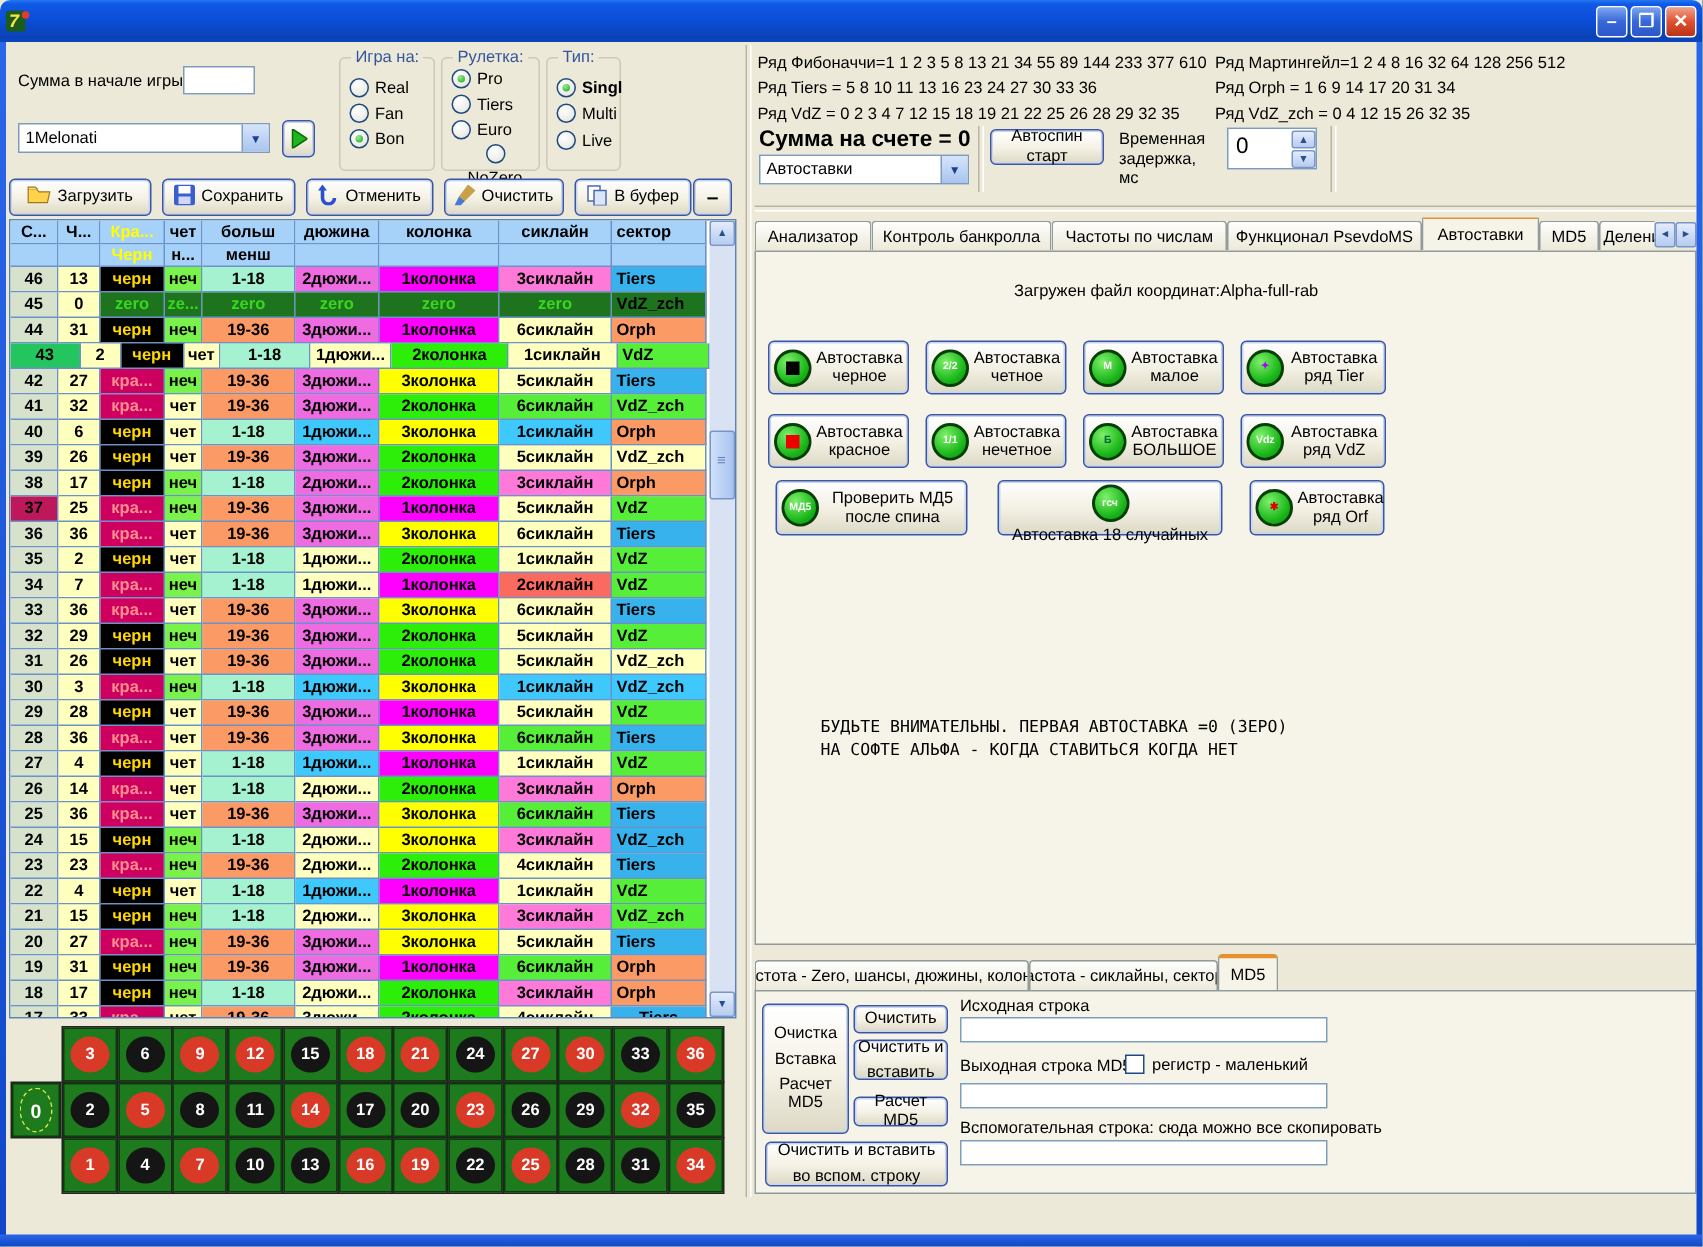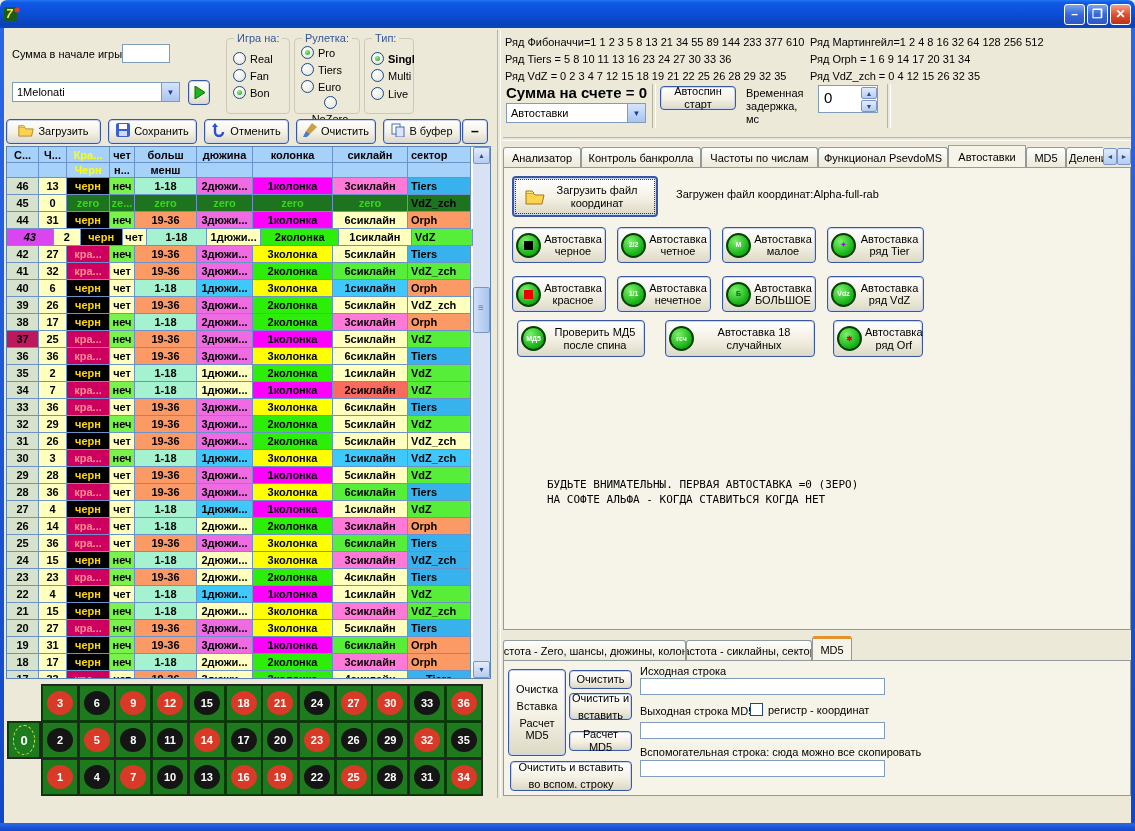--- a/index.html
+++ b/index.html
@@ -249,27 +249,20 @@
       <div class="tab" style="width: 117px; height: 20px; flex: 0 0 auto;">Частоты по числам</div>
       <div class="tab" style="width: 130px; height: 20px; flex: 0 0 auto;">Функционал PsevdoMS</div>
       <div class="tab active" style="width: 78px; height: 24px; flex: 0 0 auto;">Автоставки</div>
       <div class="tab" style="width: 40px; height: 20px; flex: 0 0 auto;">MD5</div>
       <div class="tab" style="width: 44px; height: 20px; flex: 0 0 auto;">Делени</div>
     </div>
   <div class="sbtn" style="left:1103px;top:148px;width:14px;height:17px;">◄</div>
   <div class="sbtn" style="left:1117px;top:148px;width:14px;height:17px;">►</div>
   <div class="tabpage" style="left:503px;top:167px;width:628px;height:463px;"></div>
 
-  <div class="xbtn" style="left:512px;top:176px;width:146px;height:41px;border-width:2px;outline:1px dotted #335;outline-offset:-4px;">
-    <svg width="20" height="16" viewBox="0 0 20 16">
-      <path d="M1 4 L8 4 L10 6 L19 6 L17 15 L1 15 Z" fill="#ffd34e" stroke="#a07818"></path>
-      <path d="M1 4 L1 2 L7 2 L9 4" fill="#ffe284" stroke="#a07818"></path>
-    </svg>
-    <span style="width:96px;">Загрузить файл координат</span>
-  </div>
   <div class="lbl" style="left:676px;top:188px;">Загружен файл координат:Alpha-full-rab</div>
 
   <div id="astk-host">
       <div class="astk" style="left: 512px; top: 227px; width: 94px; height: 36px;">
         <div class="gcirc">
           <span style="width:9px;height:9px;background:#000;display:block;"></span>
         </div>
         <div class="alabel">Автоставка черное</div>
       </div>
       <div class="astk" style="left: 617px; top: 227px; width: 94px; height: 36px;">
@@ -299,21 +292,21 @@
         <div class="alabel">Автоставка БОЛЬШОЕ</div>
       </div>
       <div class="astk" style="left: 827px; top: 276px; width: 97px; height: 36px;">
         <div class="gcirc">Vdz</div>
         <div class="alabel">Автоставка ряд VdZ</div>
       </div>
       <div class="astk" style="left: 517px; top: 320px; width: 128px; height: 37px;">
         <div class="gcirc">МД5</div>
         <div class="alabel">Проверить МД5 после спина</div>
       </div>
-      <div class="astk" style="left: 665px; top: 320px; width: 150px; height: 37px;">
+      <div class="astk" style="left: 665px; top: 320px; width: 150px; height: 37px; flex-direction: column;">
         <div class="gcirc">гсч</div>
         <div class="alabel">Автоставка 18 случайных</div>
       </div>
       <div class="astk" style="left: 833px; top: 320px; width: 90px; height: 37px;">
         <div class="gcirc" style="color: rgb(221, 0, 0);">✱</div>
         <div class="alabel">Автоставка ряд Orf</div>
       </div>
     </div>
 
   <div class="lbl" style="left:547px;top:478px;font-family:'DejaVu Sans Mono',monospace;font-size:11px;">БУДЬТЕ ВНИМАТЕЛЬНЫ. ПЕРВАЯ АВТОСТАВКА =0 (ЗЕРО)</div>
@@ -339,21 +332,21 @@
   <div class="xbtn" style="left:569px;top:731px;width:63px;height:20px;">Расчет MD5</div>
   <div class="xbtn" style="left:510px;top:761px;width:122px;height:30px;flex-direction:column;">
     <span>Очистить и  вставить</span>
     <span>во вспом. строку</span>
   </div>
 
   <div class="lbl" style="left:640px;top:665px;">Исходная строка</div>
   <input class="xinput" style="left: 640px; top: 678px; width: 245px; height: 17px;" value="">
   <div class="lbl" style="left:640px;top:705px;">Выходная строка MD5</div>
   <span class="xinput" style="left:750px;top:703px;width:13px;height:13px;border-color:#1c4a7e;"></span>
-  <div class="lbl" style="left:768px;top:704px;">регистр  - координат</div>
+  <div class="lbl" style="left:768px;top:704px;">регистр  - маленький</div>
   <input class="xinput" style="left: 640px; top: 722px; width: 245px; height: 17px;" value="">
   <div class="lbl" style="left:640px;top:746px;">Вспомогательная строка: сюда можно все скопировать</div>
   <input class="xinput" style="left: 640px; top: 760px; width: 245px; height: 17px;" value="">
 
   <div id="dtable">
     <div id="tbody" style="position:absolute;left:0;top:0;">
         <div class="trow">
           <div class="tcell hd" style="width: 32px; height: 16px;">С...</div>
           <div class="tcell hd" style="width: 28px; height: 16px;">Ч...</div>
           <div class="tcell hd" style="width: 43px; height: 16px; color: rgb(255, 255, 0);">Кра...</div>
@@ -402,21 +395,21 @@
           <div class="tcell" style="width: 28px; height: 17px; background: rgb(255, 255, 190); color: rgb(0, 0, 0);">31</div>
           <div class="tcell" style="width: 43px; height: 17px; background: rgb(0, 0, 0); color: rgb(255, 216, 0);">черн</div>
           <div class="tcell" style="width: 25px; height: 17px; background: rgb(121, 242, 76); color: rgb(0, 0, 0);">неч</div>
           <div class="tcell" style="width: 62px; height: 17px; background: rgb(251, 154, 100); color: rgb(0, 0, 0);">19-36</div>
           <div class="tcell" style="width: 56px; height: 17px; background: rgb(238, 107, 226); color: rgb(0, 0, 0);">3дюжи...</div>
           <div class="tcell" style="width: 80px; height: 17px; background: rgb(255, 0, 255); color: rgb(0, 0, 0);">1колонка</div>
           <div class="tcell" style="width: 75px; height: 17px; background: rgb(255, 255, 190); color: rgb(0, 0, 0);">6сиклайн</div>
           <div class="tcell" style="width: 63px; height: 17px; background: rgb(251, 154, 100); color: rgb(0, 0, 0); justify-content: flex-start; padding-left: 3px; box-sizing: border-box;">Orph</div>
         </div>
         <div class="trow">
-          <div class="tcell" style="width: 48px; height: 17px; background: #d946ef; color: rgb(0, 0, 0); font-style: italic;">43</div>
+          <div class="tcell" style="width: 48px; height: 17px; background: #22c55e; color: rgb(0, 0, 0);">43</div>
           <div class="tcell" style="width: 28px; height: 17px; background: rgb(255, 255, 190); color: rgb(0, 0, 0);">2</div>
           <div class="tcell" style="width: 43px; height: 17px; background: rgb(0, 0, 0); color: rgb(255, 216, 0);">черн</div>
           <div class="tcell" style="width: 25px; height: 17px; background: rgb(255, 255, 190); color: rgb(0, 0, 0);">чет</div>
           <div class="tcell" style="width: 62px; height: 17px; background: rgb(164, 242, 207); color: rgb(0, 0, 0);">1-18</div>
           <div class="tcell" style="width: 56px; height: 17px; background: rgb(255, 255, 190); color: rgb(0, 0, 0);">1дюжи...</div>
           <div class="tcell" style="width: 80px; height: 17px; background: rgb(45, 238, 8); color: rgb(0, 0, 0);">2колонка</div>
           <div class="tcell" style="width: 75px; height: 17px; background: rgb(255, 255, 190); color: rgb(0, 0, 0);">1сиклайн</div>
           <div class="tcell" style="width: 63px; height: 17px; background: rgb(87, 238, 58); color: rgb(0, 0, 0); justify-content: flex-start; padding-left: 3px; box-sizing: border-box;">VdZ</div>
         </div>
         <div class="trow">

